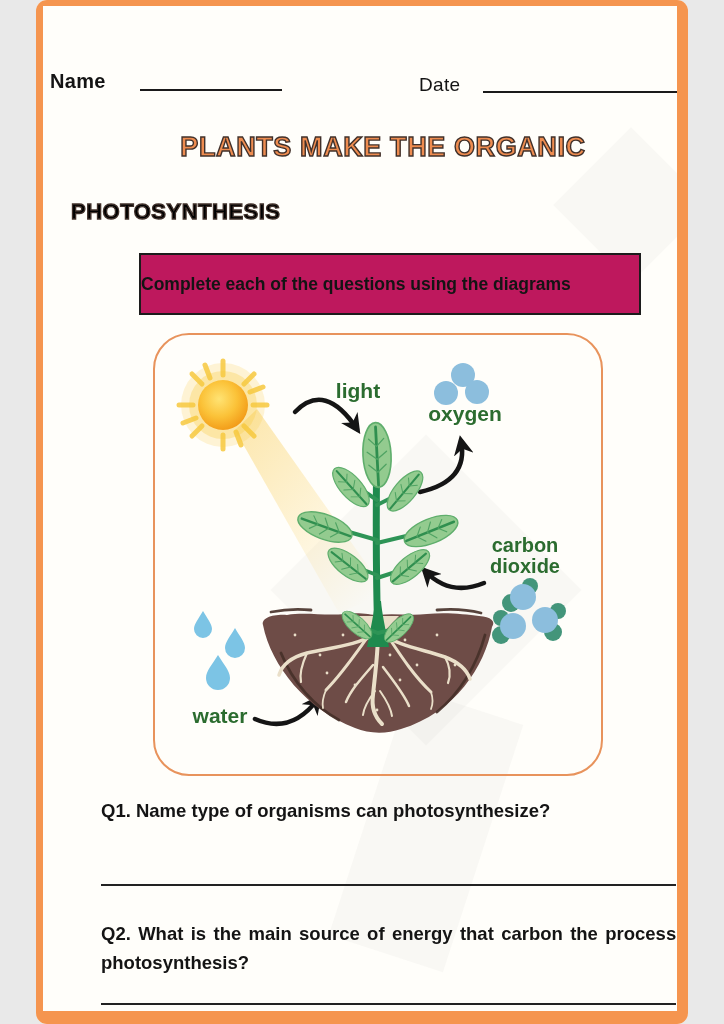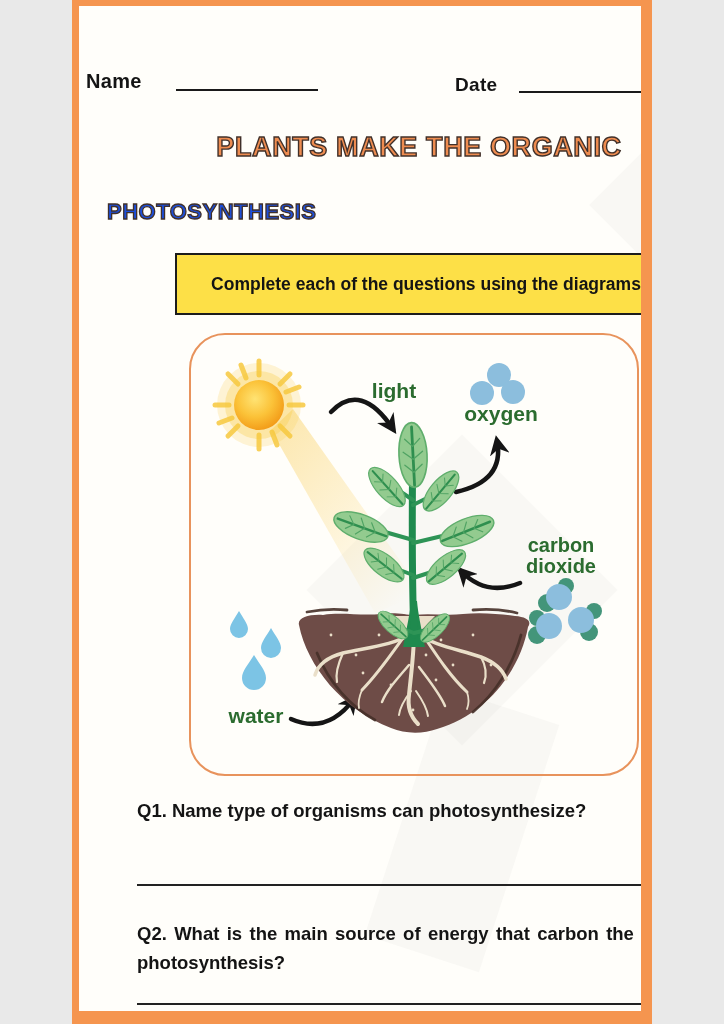--- a/index.html
+++ b/index.html
@@ -1,48 +1,48 @@
 <!DOCTYPE html>
 <html><head>
 <meta charset="utf-8">
 <style>
   html,body{margin:0;padding:0;background:#e9e9e9;}
   .page{
-    position:relative;width:580px;height:1024px;margin:0 auto;
+    position:relative;width:652px;height:1024px;margin:0 auto;
     background:#FFFEFA;overflow:hidden;
-    font-family:"Liberation Sans",sans-serif;color:#141414;
+    font-family:"Liberation Sans",sans-serif;color:#141414;border-radius:11px;
   }
   .frame{
     position:absolute;inset:0;pointer-events:none;z-index:50;
     border-style:solid;border-color:#F5954F;
     border-top-width:6px;border-left-width:7px;border-right-width:11px;border-bottom-width:13px;
   }
   .wm{position:absolute;background:rgba(140,140,140,0.05);z-index:0;}
   .wm1{left:540px;top:150px;width:110px;height:110px;transform:rotate(45deg);}
   .wm2{left:280px;top:480px;width:220px;height:220px;transform:rotate(45deg);}
   .wm3{left:330px;top:700px;width:120px;height:260px;transform:rotate(18deg);}
 
   .name-label{position:absolute;left:14px;top:70px;font-size:20px;font-weight:bold;letter-spacing:.3px;}
   .name-line{position:absolute;left:104px;top:89px;width:142px;border-top:2.5px solid #1a1a1a;}
-  .date-label{position:absolute;left:383px;top:74px;font-size:19px;font-weight:bold;letter-spacing:.3px;}
+  .date-label{position:absolute;left:383px;top:74px;font-size:19px;font-weight:normal;letter-spacing:.3px;}
   .date-line{position:absolute;left:447px;top:91px;width:249px;border-top:2.5px solid #1a1a1a;}
 
   .title-wrap{position:absolute;left:0;top:112px;width:694px;text-align:center;z-index:2;margin-top:16px;}
   .title-line{
     font-size:27px;font-weight:bold;letter-spacing:.6px;line-height:1.42;
     color:#EE8C50;-webkit-text-stroke:1.4px #40302A;
   }
   .subtitle{
     position:absolute;left:35px;top:199px;font-size:22px;font-weight:bold;letter-spacing:.5px;
-    color:#1d4ed8;-webkit-text-stroke:1.3px #40302A;z-index:2;
+    color:#000000;-webkit-text-stroke:1.3px #40302A;z-index:2;
   }
   .instruction-box{
     position:absolute;left:103px;top:253px;width:498px;height:58px;
-    border:2.5px solid #1c1c1c;background:#fde047;z-index:2;
-    display:flex;align-items:center;justify-content:center;
+    border:2.5px solid #1c1c1c;background:#be185d;z-index:2;
+    display:flex;align-items:center;justify-content:flex-start;
     font-size:17.5px;font-weight:bold;
   }
   .diagram-box{
     position:absolute;left:117px;top:333px;width:446px;height:439px;
     border:2.5px solid #E8935C;border-radius:36px;z-index:2;text-decoration:underline;
   }
   .diagram-box svg{position:absolute;left:0;top:0;width:100%;height:100%;}
 
   .q{position:absolute;font-weight:bold;font-size:18.5px;line-height:1.55;text-align:justify;z-index:2;}
   .q1{left:65px;top:797px;width:470px;}

